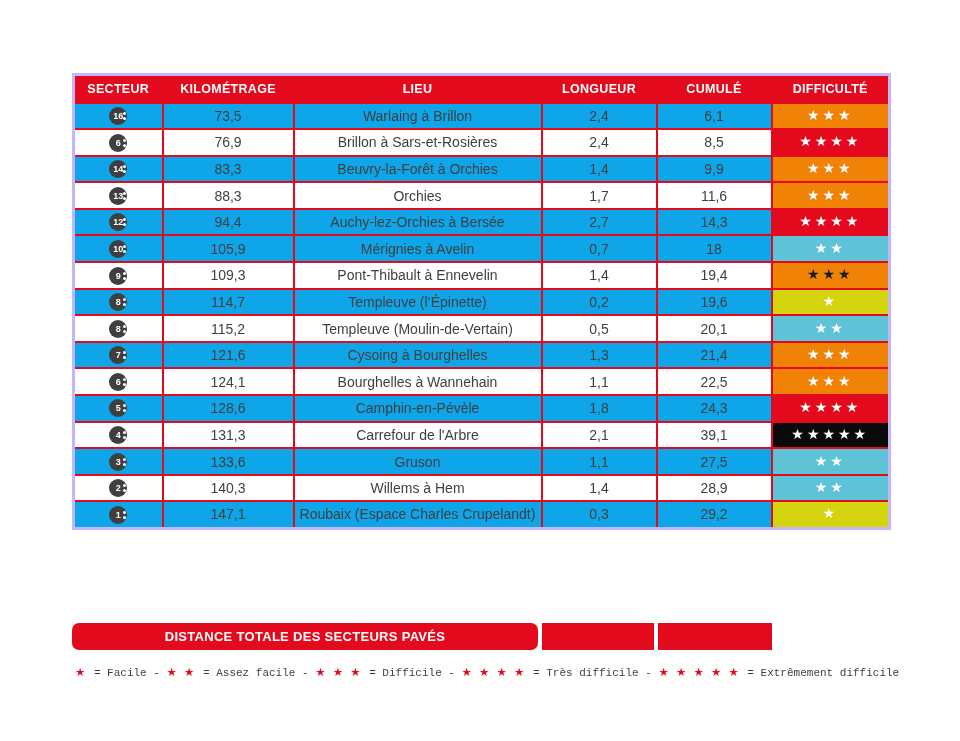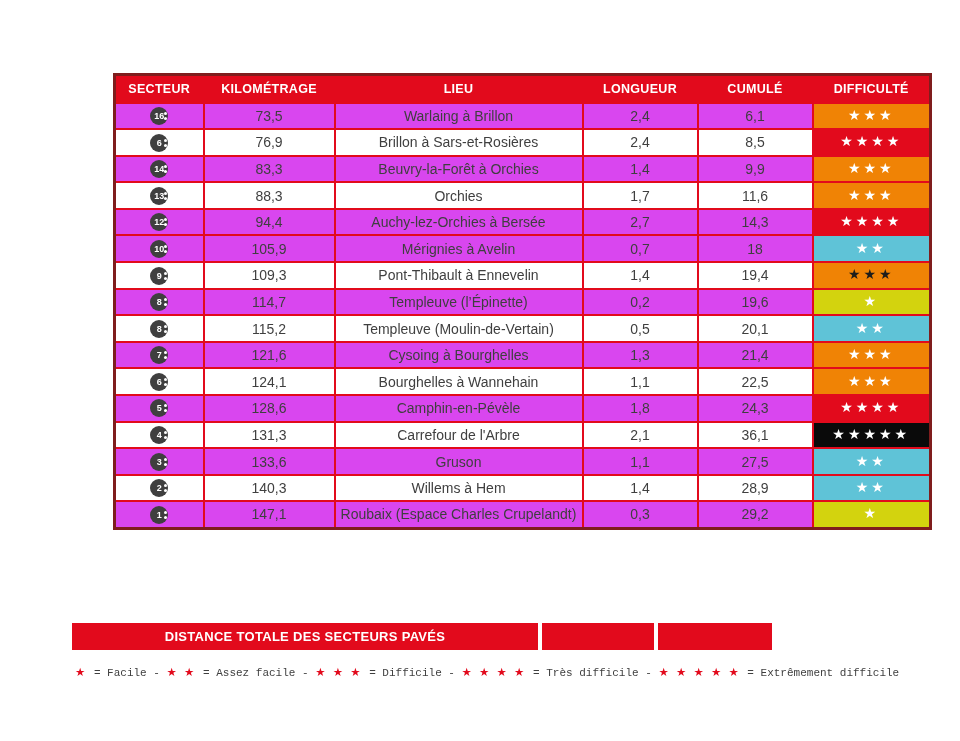--- a/index.html
+++ b/index.html
@@ -3,37 +3,36 @@
 <meta charset="utf-8">
 <style>
   * { margin: 0; padding: 0; box-sizing: border-box; }
   html, body { background: #ffffff; }
   body { font-family: "Liberation Sans", sans-serif; }
   .page { position: relative; width: 960px; height: 741px; background: #ffffff; overflow: hidden; }
 
   table.sectors {
     position: absolute; left: 72px; top: 73px; width: 816px;
     border-collapse: collapse; table-layout: fixed;
-    border: 3px solid #7f1d1d;
-    margin-left: 41px;
+    border: 3px solid #c4b5fd;
   }
   table.sectors th, table.sectors td {
     border: 2px solid #e20a1c;
     text-align: center; vertical-align: middle;
     overflow: hidden; white-space: nowrap;
   }
   table.sectors th {
     height: 28px; background: #e20a1c; color: #ffffff;
     font-size: 12.5px; font-weight: bold; letter-spacing: 0.3px;
   }
   table.sectors td {
     height: 26.6px; color: #3f3f3f; font-size: 14px;
   }
   tr.row-even td { background: #ffffff; }
-  tr.row-odd  td { background: #d946ef; }
+  tr.row-odd  td { background: #0ea5e9; }
 
   td.diff-cell { font-size: 13px; letter-spacing: 3px; font-weight: normal; padding-bottom: 2px; }
 
   .badge {
     display: inline-flex; align-items: center; justify-content: center;
     width: 18px; height: 18px; border-radius: 50%;
     background: #3f3f3f; color: #ffffff;
     font-size: 9px; font-weight: bold; vertical-align: middle;
     position: relative;
   }
@@ -46,21 +45,21 @@
   .total-bar {
     position: absolute; left: 72px; top: 623px; width: 816px; height: 27px;
     display: flex;
   }
   .total-seg {
     background: #e20a1c; height: 100%;
     display: flex; align-items: center; justify-content: center;
     color: #ffffff; font-weight: bold; font-size: 13px; letter-spacing: 0.3px;
   }
   .total-seg + .total-seg { margin-left: 4px; }
-  .seg-label { width: 466px; }
+  .seg-label { width: 466px; border-radius: 7px; }
   .seg-longueur { width: 112px; }
   .seg-cumule { width: 112px; }
   .seg-difficulte { width: 114px; }
 
   .legend {
     position: absolute; left: 75px; top: 665px;
     font-size: 11px; color: #3f3f3f; white-space: nowrap;
   }
   .legend .legend-stars { color: #e20a1c; font-size: 11.5px; letter-spacing: 2px; }
   .legend .legend-label { color: #3f3f3f; font-family: Liberation Mono, monospace; }
@@ -184,21 +183,21 @@
           <td>Camphin-en-Pévèle</td>
           <td>1,8</td>
           <td>24,3</td>
           <td class="diff-cell" style="background: rgb(226, 10, 28); color: rgb(255, 255, 255);">★★★★</td>
         </tr>
         <tr class="row-even">
           <td><span class="badge">4</span></td>
           <td>131,3</td>
           <td>Carrefour de l'Arbre</td>
           <td>2,1</td>
-          <td>36,1</td>
+          <td>39,1</td>
           <td class="diff-cell" style="background: rgb(10, 10, 10); color: rgb(255, 255, 255);">★★★★★</td>
         </tr>
         <tr class="row-odd">
           <td><span class="badge">3</span></td>
           <td>133,6</td>
           <td>Gruson</td>
           <td>1,1</td>
           <td>27,5</td>
           <td class="diff-cell" style="background: rgb(95, 195, 215); color: rgb(255, 255, 255);">★★</td>
         </tr>

